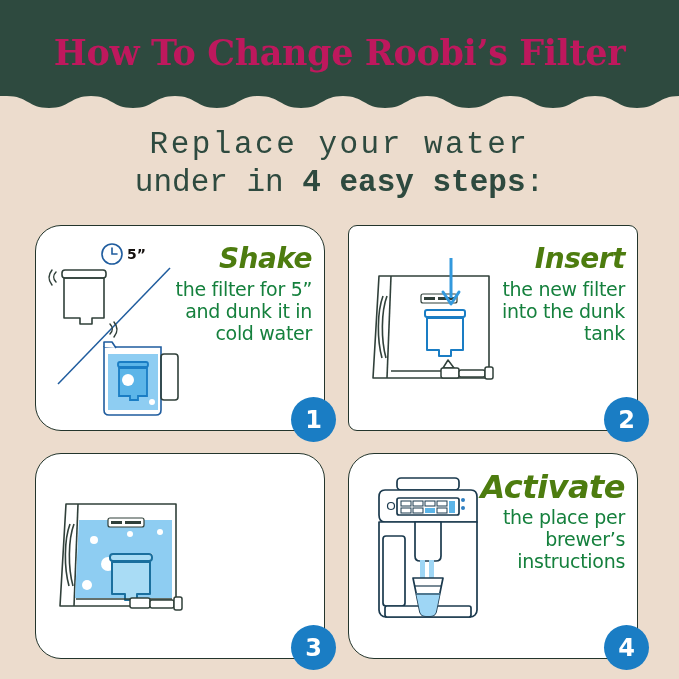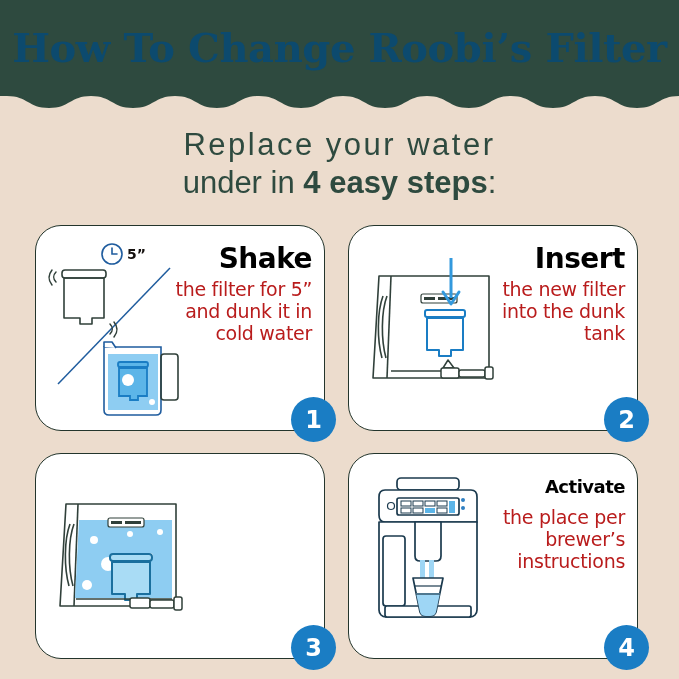--- a/index.html
+++ b/index.html
@@ -32,40 +32,40 @@
   }
   .header-bg {
     position: absolute;
     left: 0; top: 0;
     width: 679px;
     height: 112px;
   }
   .header-title {
     position: absolute;
     left: 0;
-    top: 24px;
+    top: 32px;
     width: 679px;
     text-align: center;
-    color: #0c4a6e;
+    color: #be185d;
     font-family: "DejaVu Serif", serif;
     font-weight: bold;
-    font-size: 40px;
+    font-size: 35px;
     letter-spacing: -0.4px;
     white-space: nowrap;
   }
 
   
   .subtitle {
     position: absolute;
     left: 0;
     top: 126px;
     width: 679px;
     text-align: center;
     color: #2e4a3f;
-    font-family: Liberation Sans, sans-serif;
+    font-family: Liberation Mono, monospace;
     font-size: 31px;
     line-height: 38px;
     font-weight: 400;
   }
   .subtitle .line1 { letter-spacing: 2.5px; display: block; }
   .subtitle .line2 { display: block; }
   .subtitle b { font-weight: bold; text-align: center; }
 
   
   .grid {
@@ -78,56 +78,57 @@
   .card {
     position: absolute;
     width: 290px;
     height: 206px;
     background: #ffffff;
     border: 1.6px solid #23352c;
     border-radius: 26px;
     box-sizing: border-box;
   }
   .card.c1 { left: 0;   top: 0;   }
-  .card.c2 { left: 313px; top: 0;   }
+  .card.c2 { left: 313px; top: 0; border-radius: 9px;   }
   .card.c3 { left: 0;   top: 228px; }
   .card.c4 { left: 313px; top: 228px; }
 
   .card-art {
     position: absolute;
     left: 6px;
     top: 6px;
     width: 152px;
     height: 192px;
   }
   .card-text {
     position: absolute;
     right: 12px;
     top: 18px;
     width: 138px;
     text-align: right;
   }
   .card-heading {
-    color: #000000;
+    color: #4d7c0f;
     font-weight: bold;
     font-size: 28px;
     line-height: 30px;
     margin-bottom: 4px;
     letter-spacing: -0.5px;
+    font-style: italic;
   }
   .card-body {
-    color: #b91c1c;
+    color: #15803d;
     font-size: 19px;
     line-height: 22px;
     letter-spacing: -0.3px;
   }
   .card.c2 .card-text { width: 146px; }
   .card.c3 .card-text { width: 150px; }
   .card.c4 .card-text { width: 152px; }
-  .card.c4 .card-heading { font-size: 18px; }
+  .card.c4 .card-heading { font-size: 32px; }
 
   .badge {
     position: absolute;
     width: 45px;
     height: 45px;
     border-radius: 50%;
     background: #1a7dc4;
     color: #ffffff;
     font-size: 24px;
     font-weight: bold;

